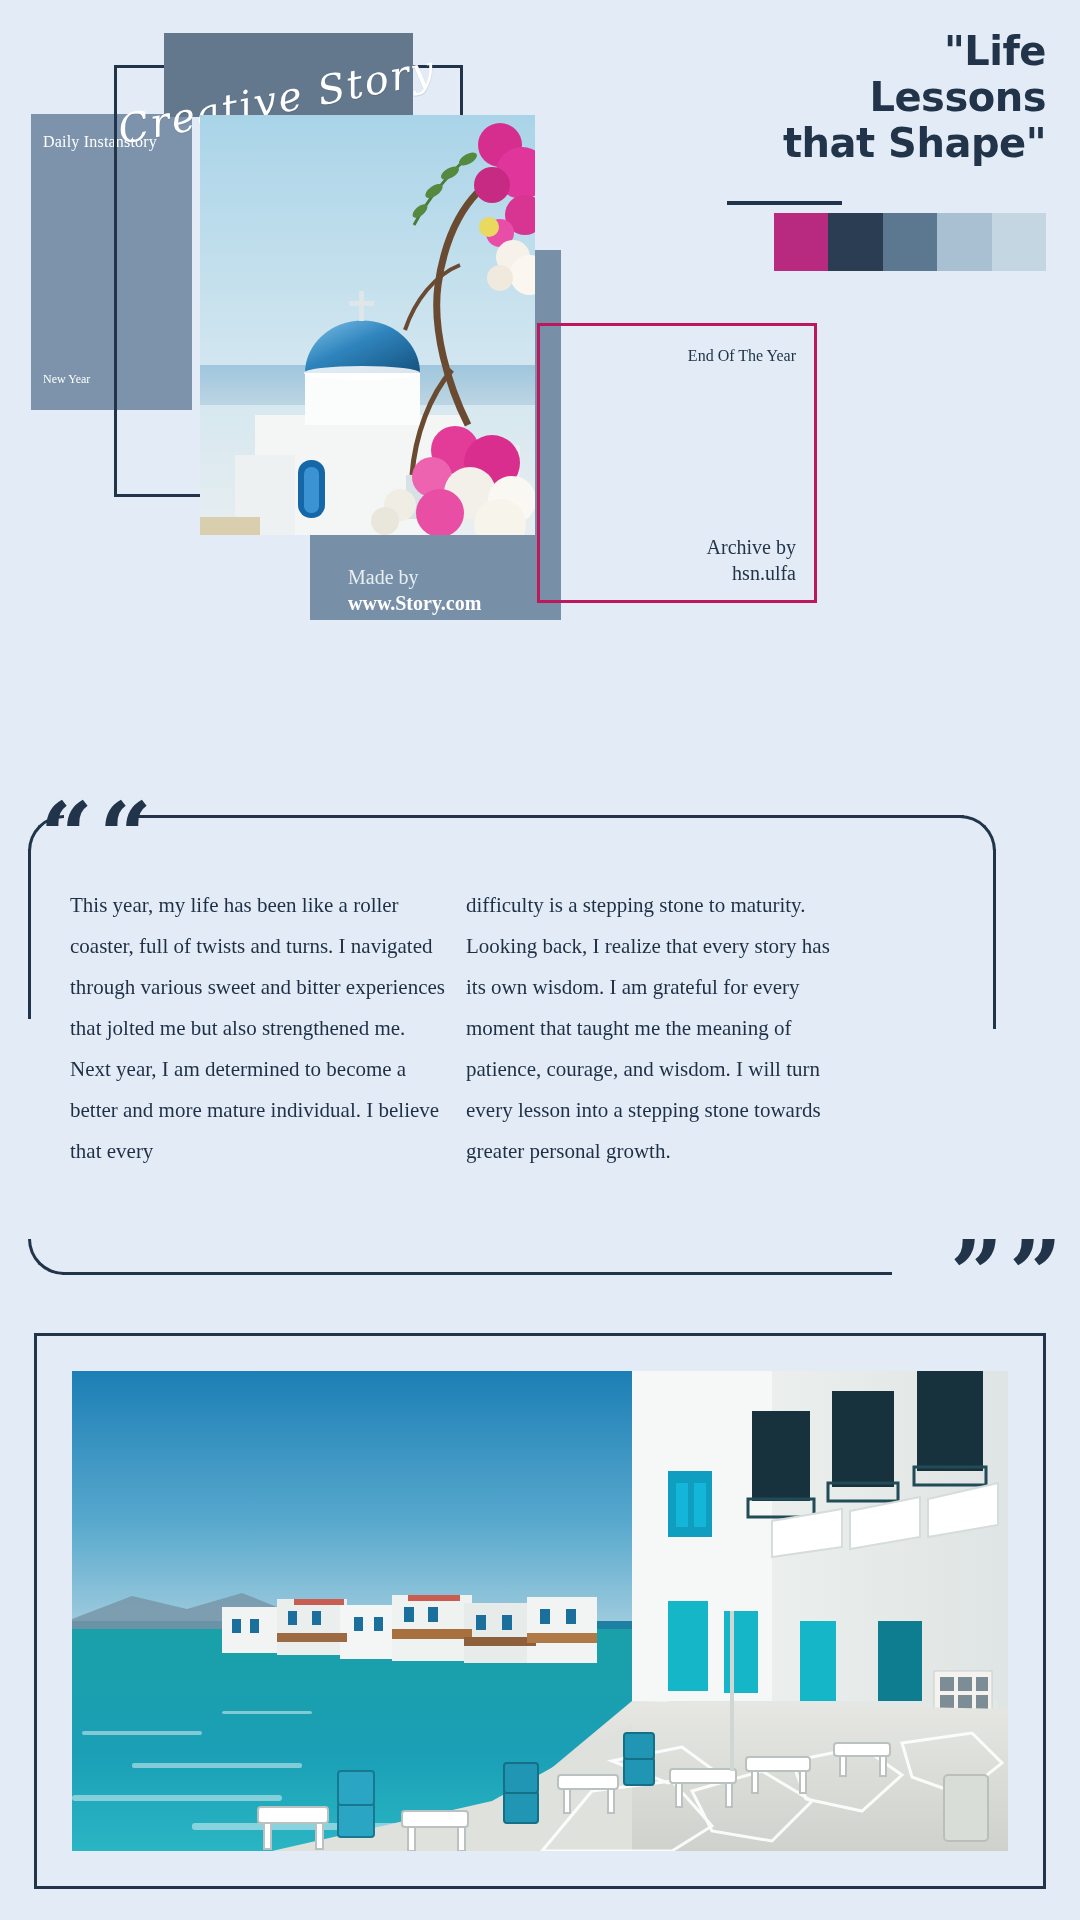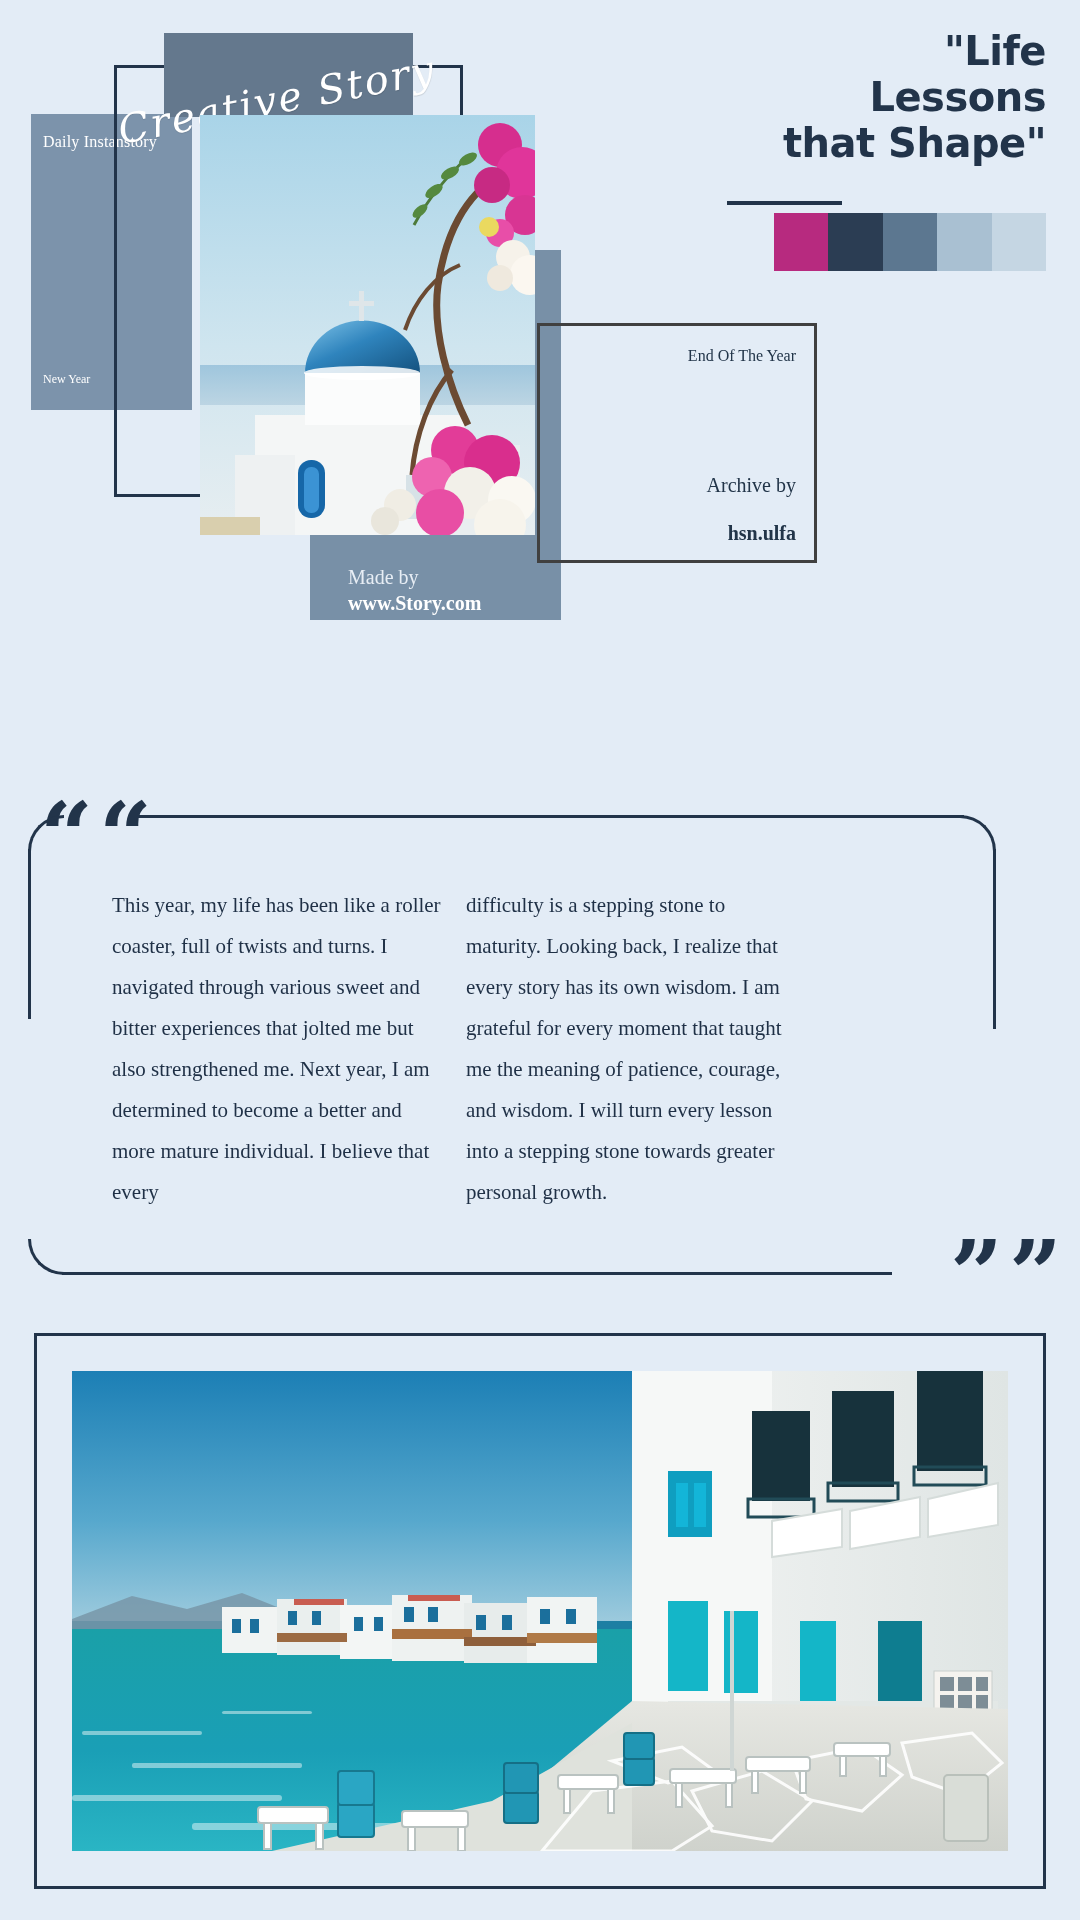--- a/index.html
+++ b/index.html
@@ -111,41 +111,41 @@
     line-height: 26px;
     margin-left: 8px;
   }
   .credit-strip .made { color: #e8eef5; }
   .credit-strip .site { font-weight: bold; color: #ffffff; }
 
   
   .frame-outline-2 {
     position: absolute;
     left: 537px; top: 323px;
-    width: 280px; height: 240px;
-    border: 3px solid #404040;
+    width: 280px; height: 280px;
+    border: 3px solid #be185d;
     box-sizing: border-box;
   }
   .end-year {
     position: absolute;
     right: 18px; top: 18px;
     text-align: right;
     font-size: 16px;
     line-height: 24px;
     color: #223549;
   }
   .archive-by {
     position: absolute;
     right: 18px; bottom: 14px;
     text-align: right;
     font-size: 20px;
     line-height: 26px;
     color: #223549;
   }
-  .archive-by .handle { font-weight: bold; margin-top: 22px; }
+  .archive-by .handle { font-weight: normal; }
 
   
   .headline {
     position: absolute;
     right: 34px; top: 28px;
     width: 280px;
     text-align: right;
     font-family: "DejaVu Sans", sans-serif;
     font-weight: bold;
     font-size: 40px;
@@ -189,21 +189,21 @@
     position: absolute;
     background: #22344a;
   }
 
   .quote-cols {
     position: absolute;
     left: 0; top: 885px;
     width: 916px;
     display: flex;
     gap: 16px;
-    padding: 0 112px;
+    padding: 0 70px;
     box-sizing: border-box;
   }
   .quote-col {
     flex: 1;
     font-size: 21px;
     line-height: 41px;
     color: #1f3046;
   }
   .quote-col.right { padding-top: -10px; }
 

